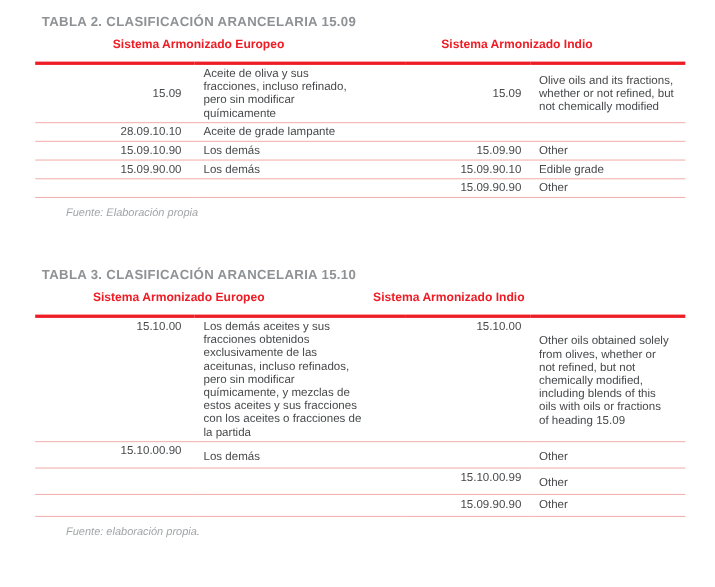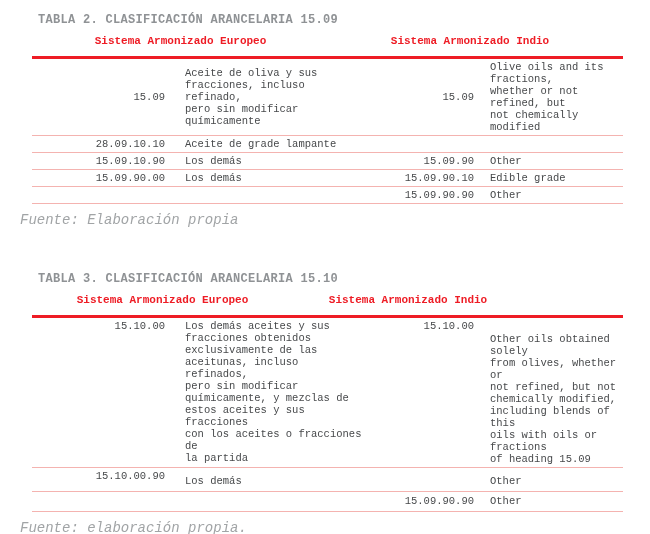--- a/index.html
+++ b/index.html
@@ -6,21 +6,21 @@
     --red:#ee1c25;
     --pink:#f4b3b0;
     --ink:#47494b;
     --title-gray:#8f9295;
     --muted:#a1a4a6;
   }
   *{box-sizing:border-box;margin:0;padding:0;}
   html,body{background:#ffffff;}
   .page{
     width:650px;height:534px;overflow:hidden;background:#fff;
-    font-family:Liberation Mono, monospace;
+    font-family:Liberation Sans, sans-serif;
     color:var(--ink);
     padding-top:13px;
     position:relative;
   }
   .tbl-title{
     margin:0 0 4px 38px;
     font-size:12px;font-weight:bold;color:var(--title-gray);
     letter-spacing:0.3px;
   }
   .t3-gap{margin-top:44px;}
@@ -60,22 +60,22 @@
   .t3 .r1 td{height:111px;}
   .t3 .r1 td.desc.in-d{padding-top:15px;}
   .t3 .r2 td{height:24px;}
   .t3 .r3 td{height:24px;}
   .t3 .r4 td{height:23px;}
   .t3 .r5 td{height:24px;}
   .t3 .r6 td{height:20px;}
   .t3 .r2 td.desc,.t3 .r3 td.desc,.t3 .r4 td.desc,.t3 .r5 td.desc{padding-top:7px;}
   .t3 .r6 td{padding-top:3px;}
   .source{
-    margin:8px 0 0 20px;
-    font-size:14px;font-style:italic;color:var(--muted);
+    margin:8px 0 0 60px;
+    font-size:10px;font-style:italic;color:var(--muted);
   }
 </style>
 </head>
 <body>
 
 <div class="page">
 
   <section>
     <h2 class="tbl-title">TABLA 2. CLASIFICACIÓN ARANCELARIA 15.09</h2>
 
@@ -178,20 +178,26 @@
 including blends of this
 oils with oils or fractions
 of heading 15.09</td>
         </tr>
         <tr class="r3">
           <td class="code">15.10.00.90</td>
           <td class="desc">Los demás</td>
           <td class="code incode"></td>
           <td class="desc in-d">Other</td>
         </tr>
+        <tr class="r5">
+          <td class="code"></td>
+          <td class="desc"></td>
+          <td class="code incode">15.10.00.99</td>
+          <td class="desc in-d">Other</td>
+        </tr>
         <tr class="r6">
           <td class="code"></td>
           <td class="desc"></td>
           <td class="code incode">15.09.90.90</td>
           <td class="desc in-d">Other</td>
         </tr>
       </tbody>
     </table>
 
     <p class="source">Fuente: elaboración propia.</p>

